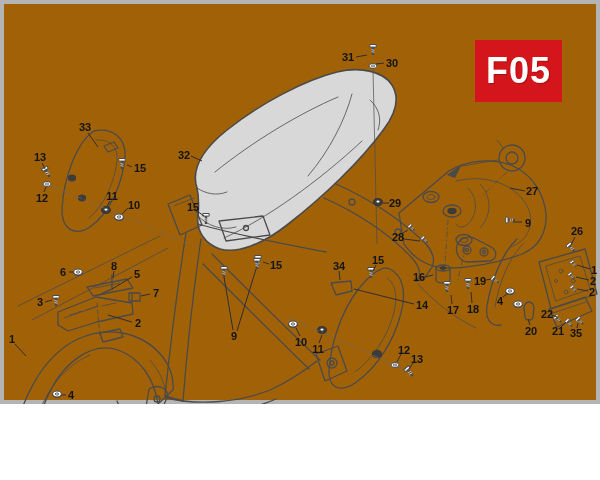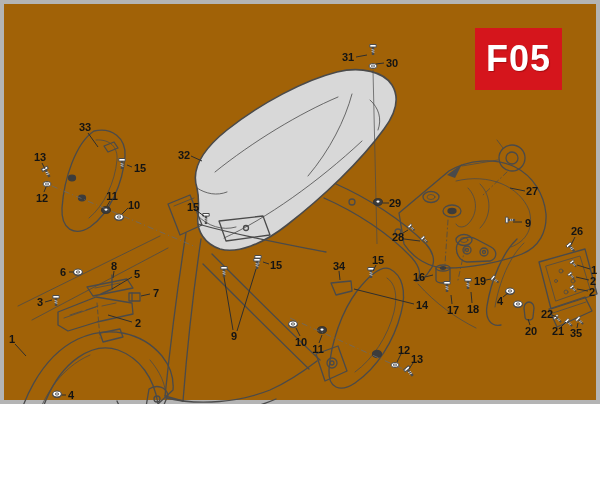--- a/index.html
+++ b/index.html
@@ -2,21 +2,21 @@
 <html style="--badge-bg: #d5151c; --border-c: #b4b4b4;"><head>
 <meta charset="utf-8">
 <style>
   html,body{margin:0;padding:0;background:#fff;}
   .page{
     position:relative;width:600px;height:404px;background:#a16207;
     box-shadow:inset 0 0 0 4px var(--border-c,#b4b4b4);
     overflow:hidden;font-family:"Liberation Sans",sans-serif;
   }
   .badge{
-    position:absolute;left:475px;top:28px;width:87px;height:62px;
+    position:absolute;left:475px;top:40px;width:87px;height:62px;
     background:var(--badge-bg,#d5151c);color:#fff;
     display:flex;align-items:center;justify-content:center;
     font-weight:bold;font-size:36px;letter-spacing:1px;
     font-family:"Liberation Sans",sans-serif;
     text-shadow:1px 1px 1px rgba(120,0,0,.45);
   }
   svg{position:absolute;left:0;top:0;}
   .art{stroke:#4a4a4a;fill:none;stroke-width:1.3;stroke-linecap:round;stroke-linejoin:round;}
   .thin{stroke-width:0.8;}
   .dark{fill:#3c3c3c;stroke:#3c3c3c;}

